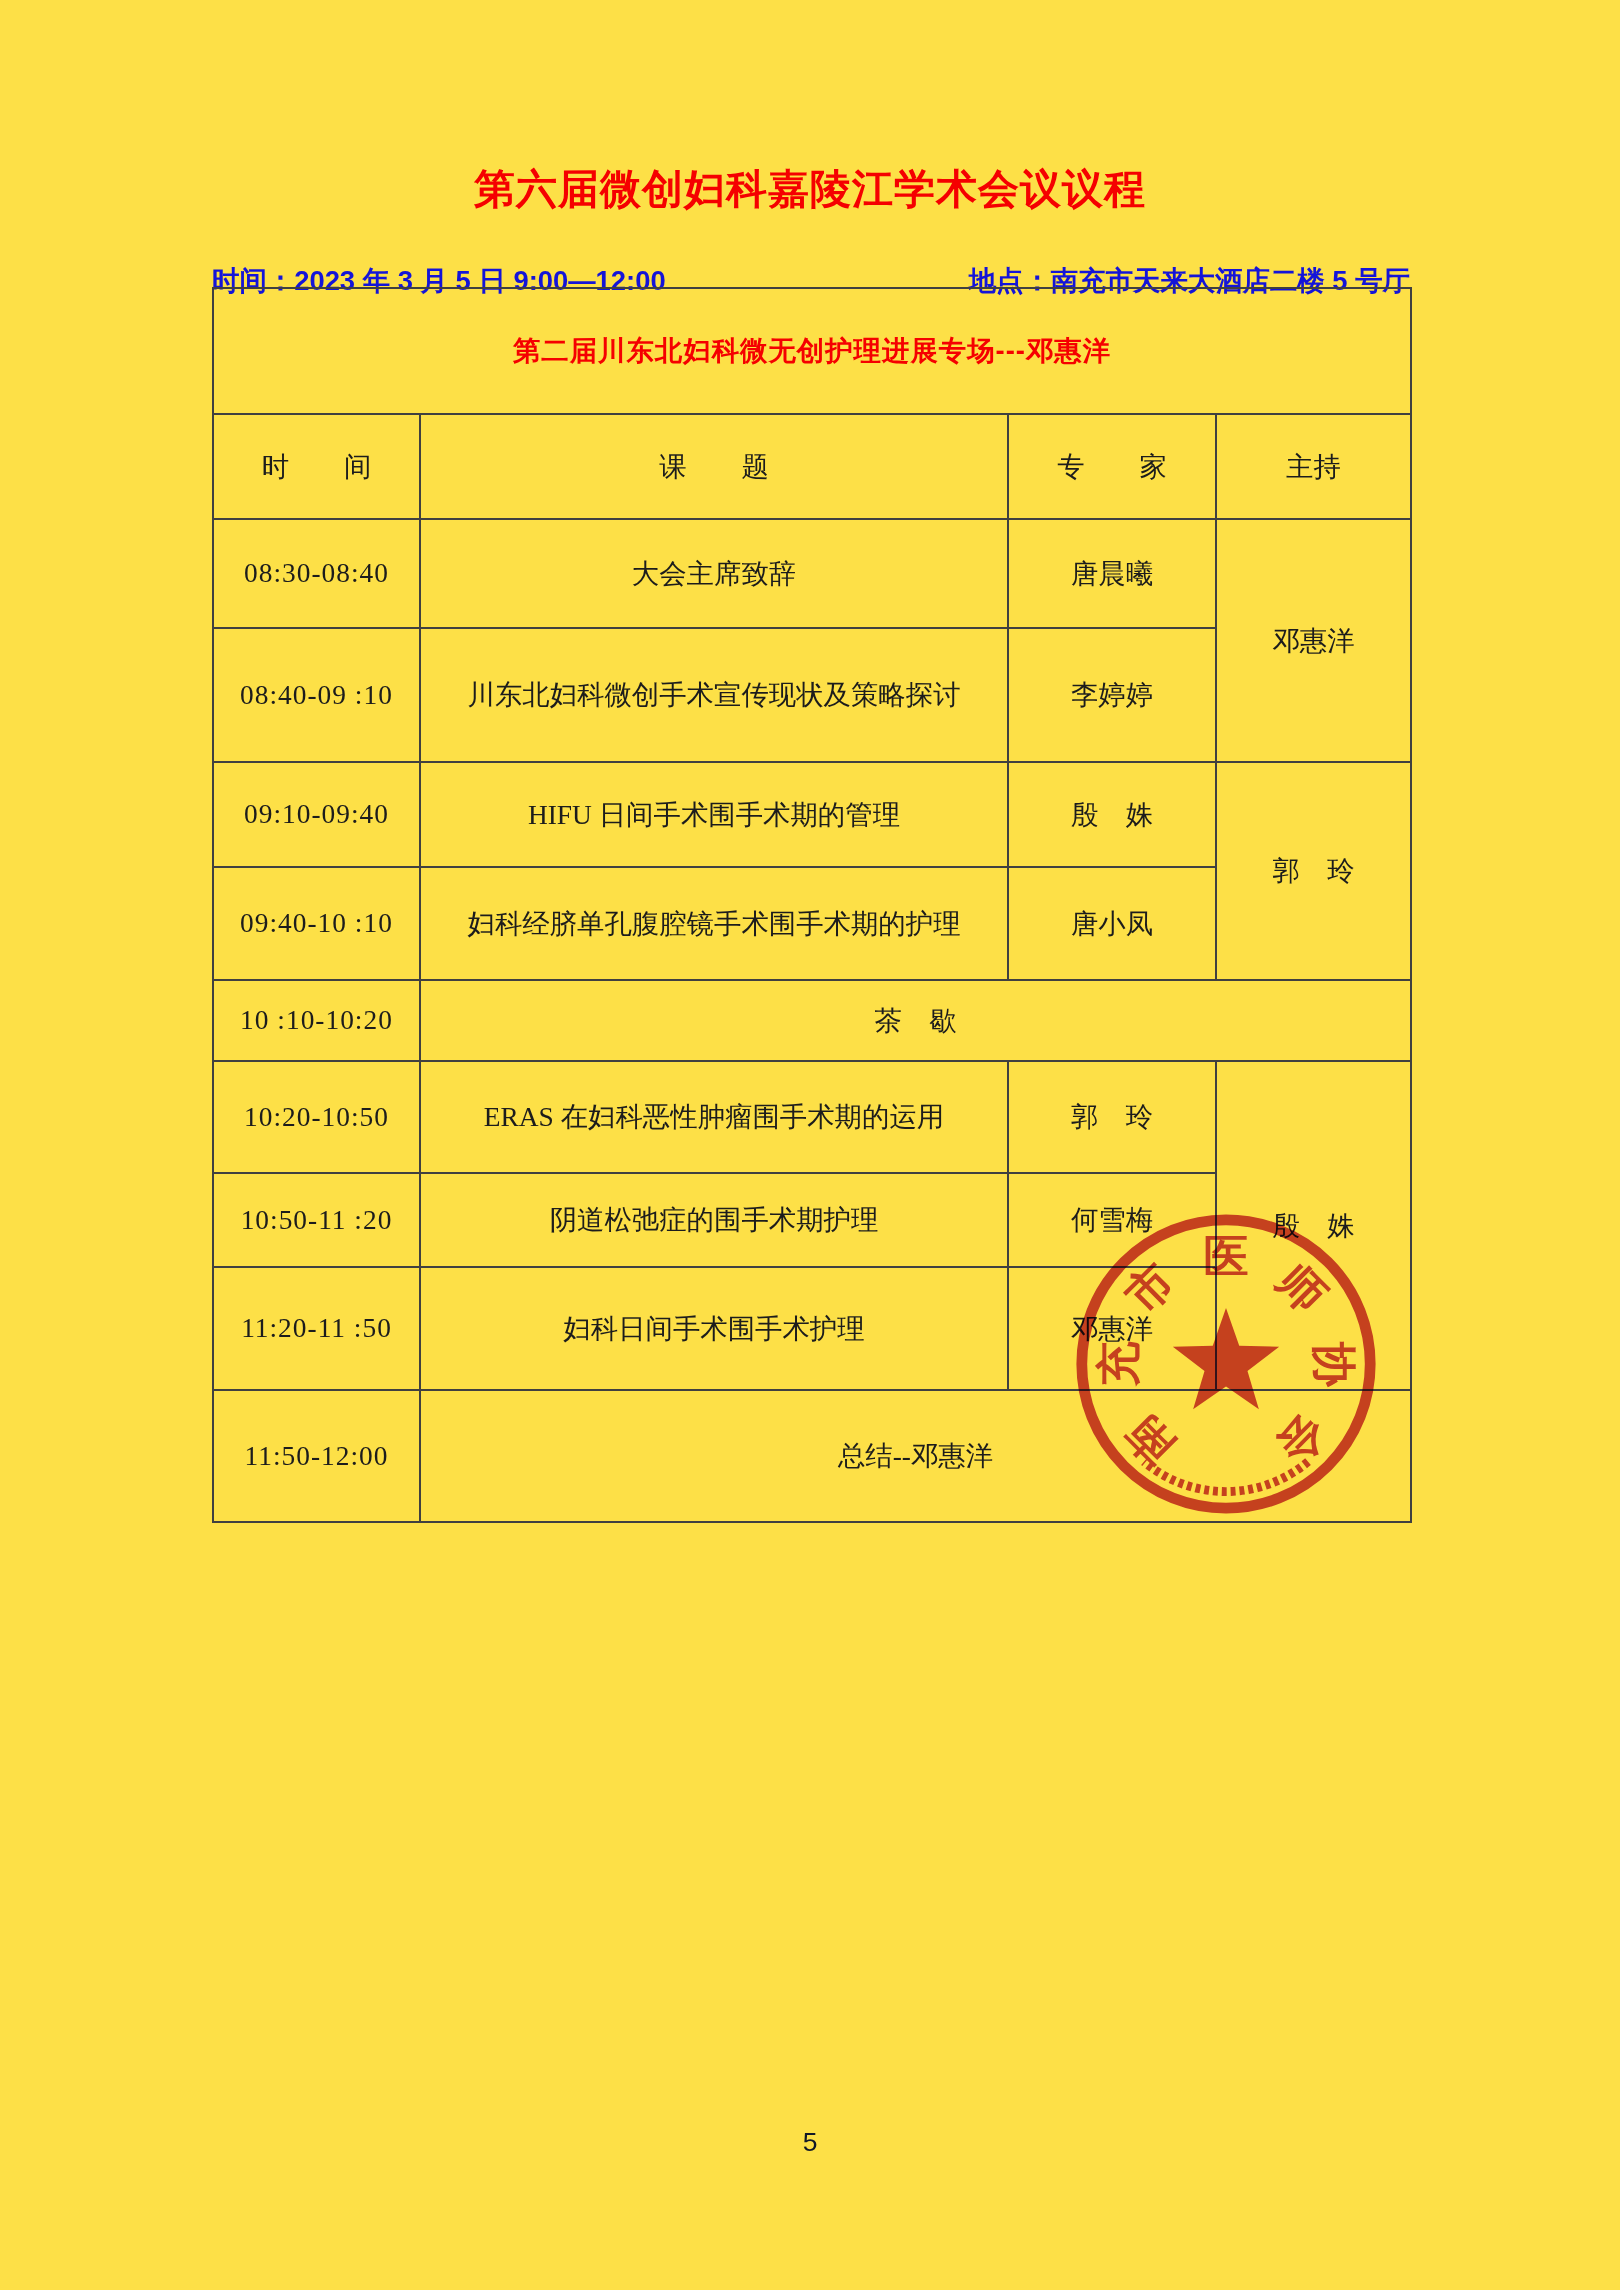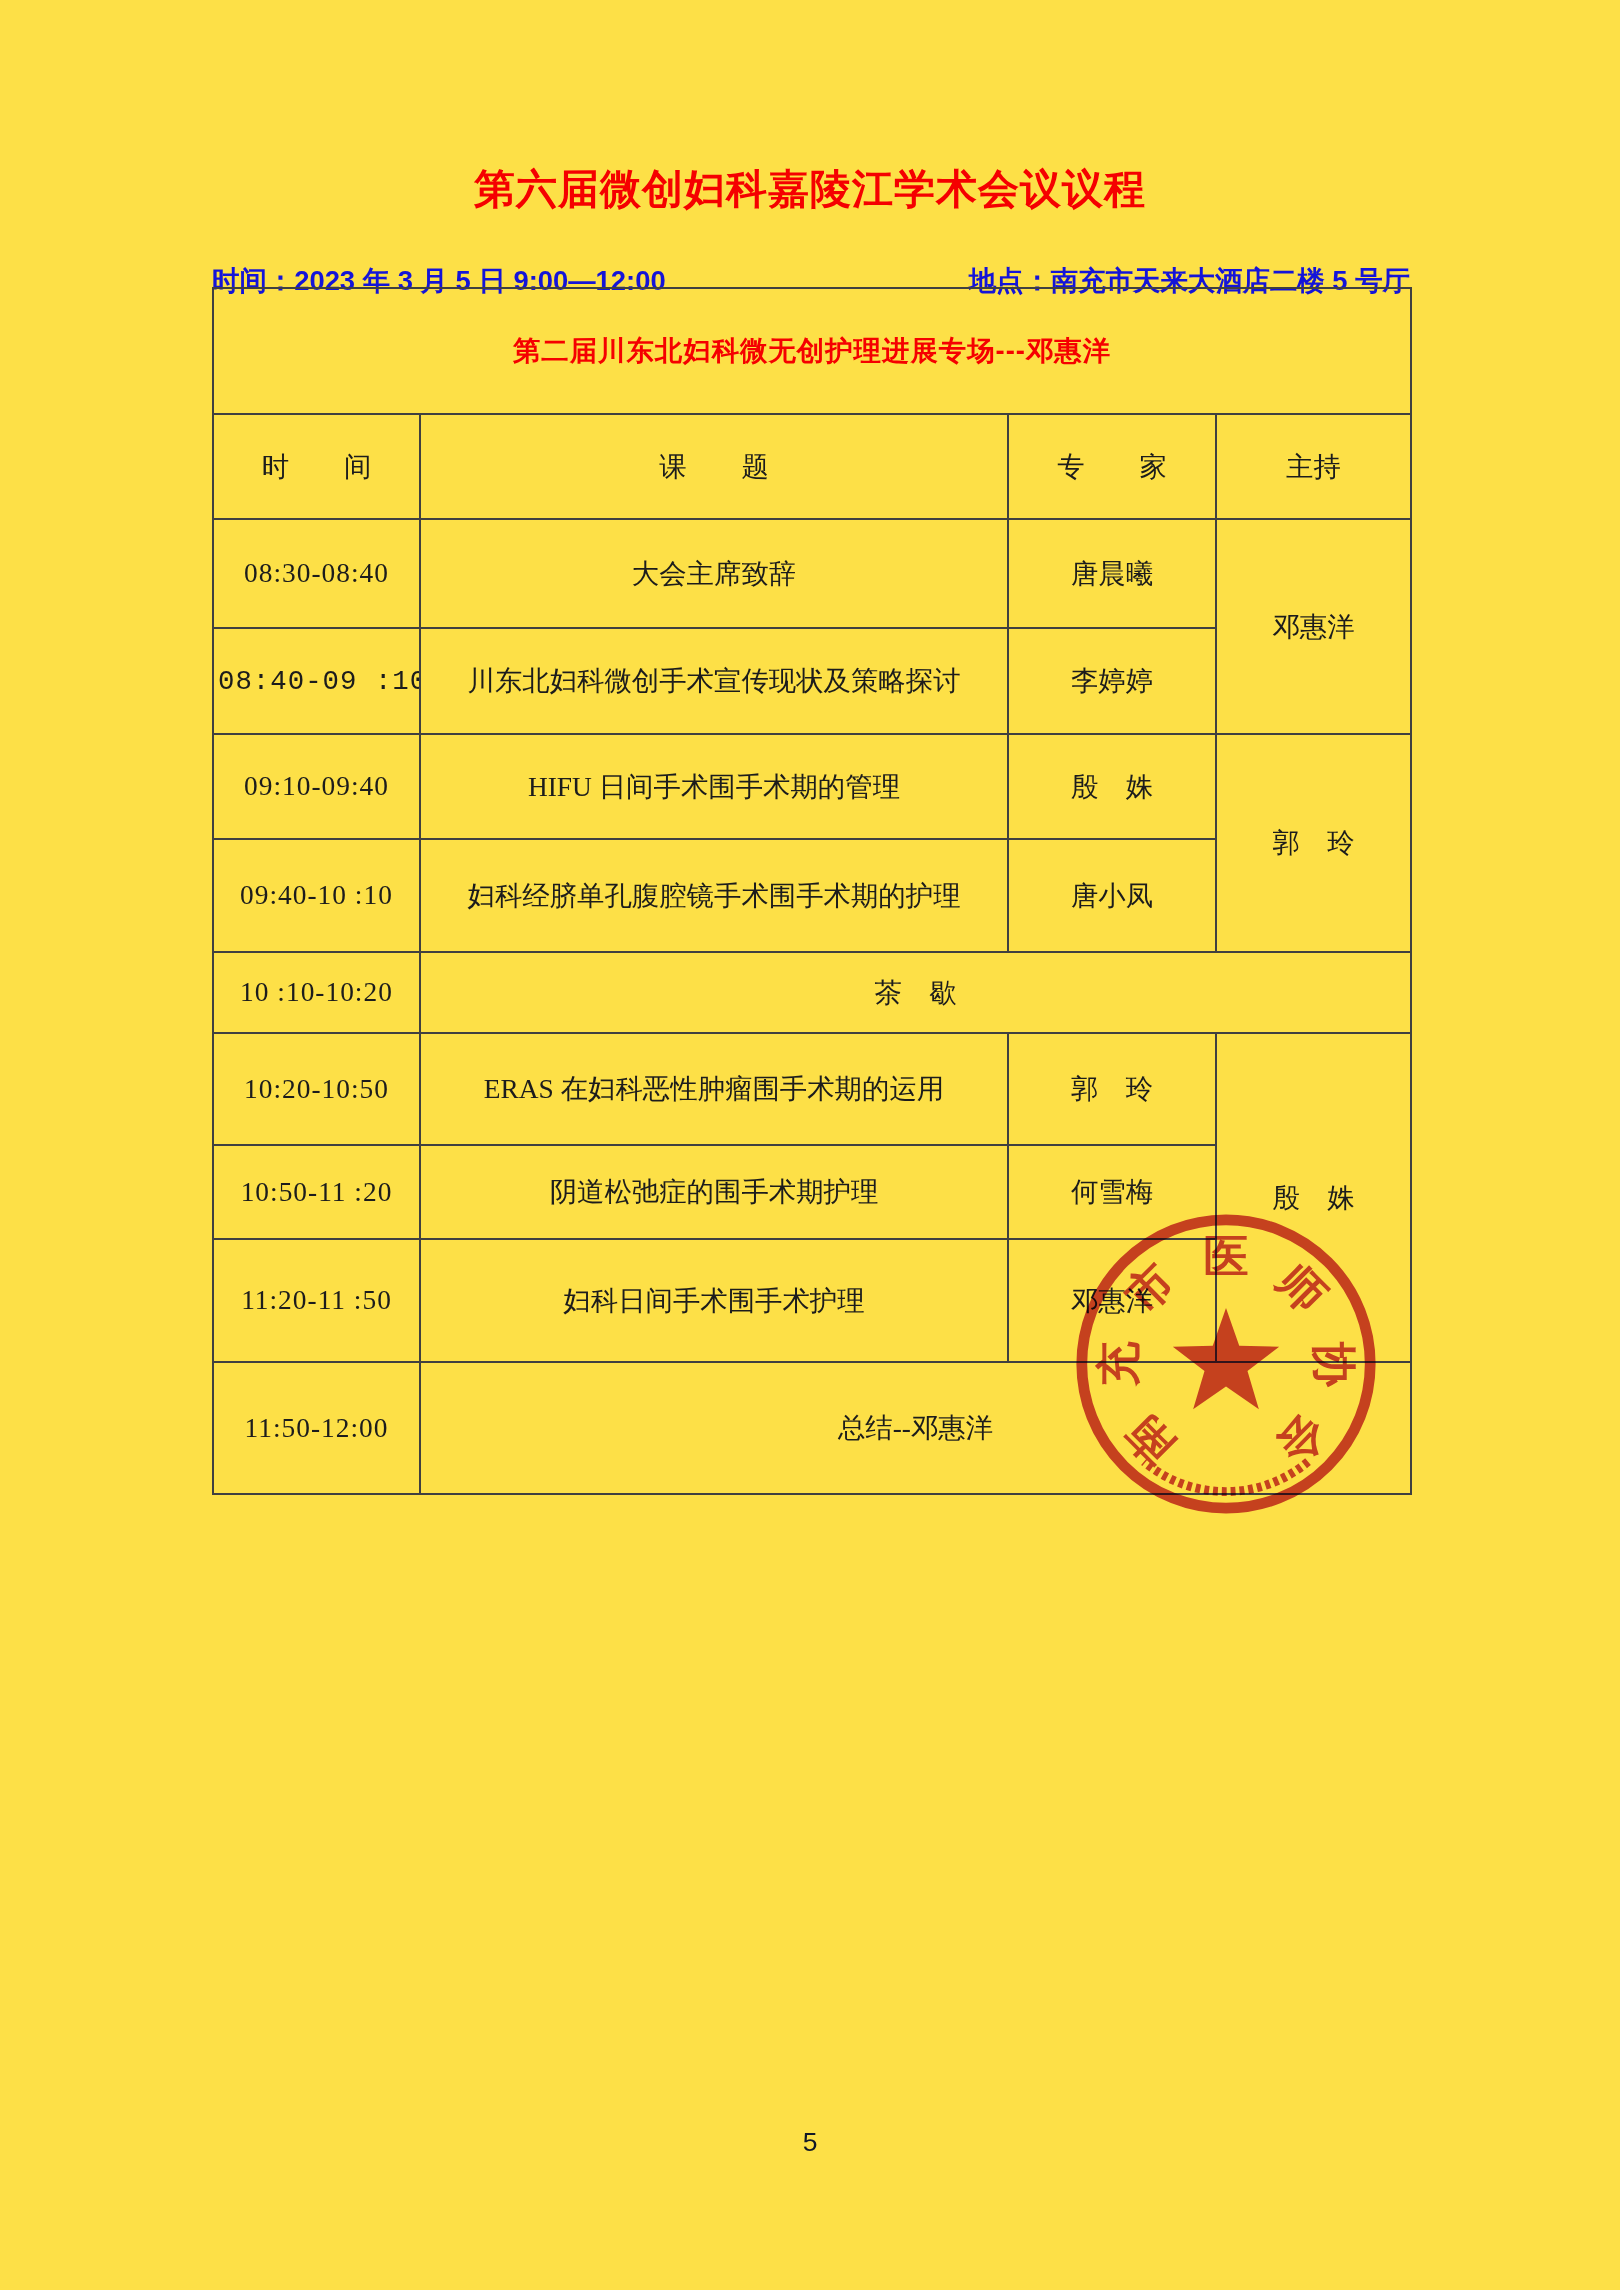--- a/index.html
+++ b/index.html
@@ -44,21 +44,21 @@
   .head-cell{font-size:28px;}
   .c-time{font-size:28px;letter-spacing:1px;white-space:nowrap;}
   .c-topic{text-align:left;padding-left:21.6px;margin-left:37px;}
   .c-topic-center{text-align:center;}
   .c-expert{font-size:27.4px;}
   .c-expert-top{vertical-align:top;padding-top:7.8px;}
   .c-host{font-size:27.4px;}
   .r-session{height:126px;}
   .r-head{height:105px;margin-left:32px;}
   .r1{height:109px;}
-  .r2{height:106px;font-family:Liberation Mono, monospace;}
+  .r2{height:134px;}
   .r3{height:105px;}
   .r4{height:113px;}
   .r5{height:81px;}
   .r6{height:112px;border-radius:22px;}
   .r7{height:94px;}
   .r8{height:123px;}
   .r9{height:132px;}
   .stamp{
     position:absolute;left:1071px;top:1209px;
     width:310px;height:310px;

